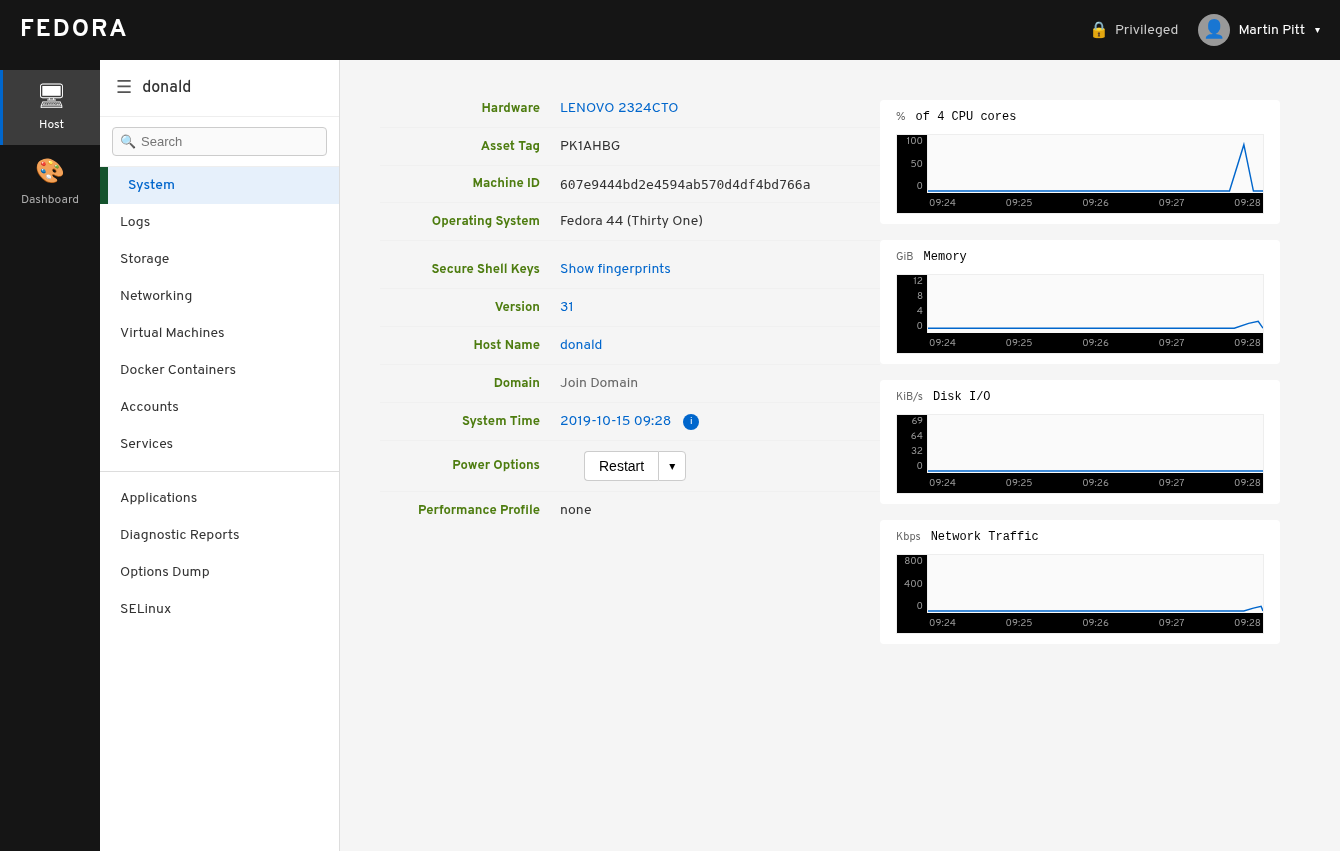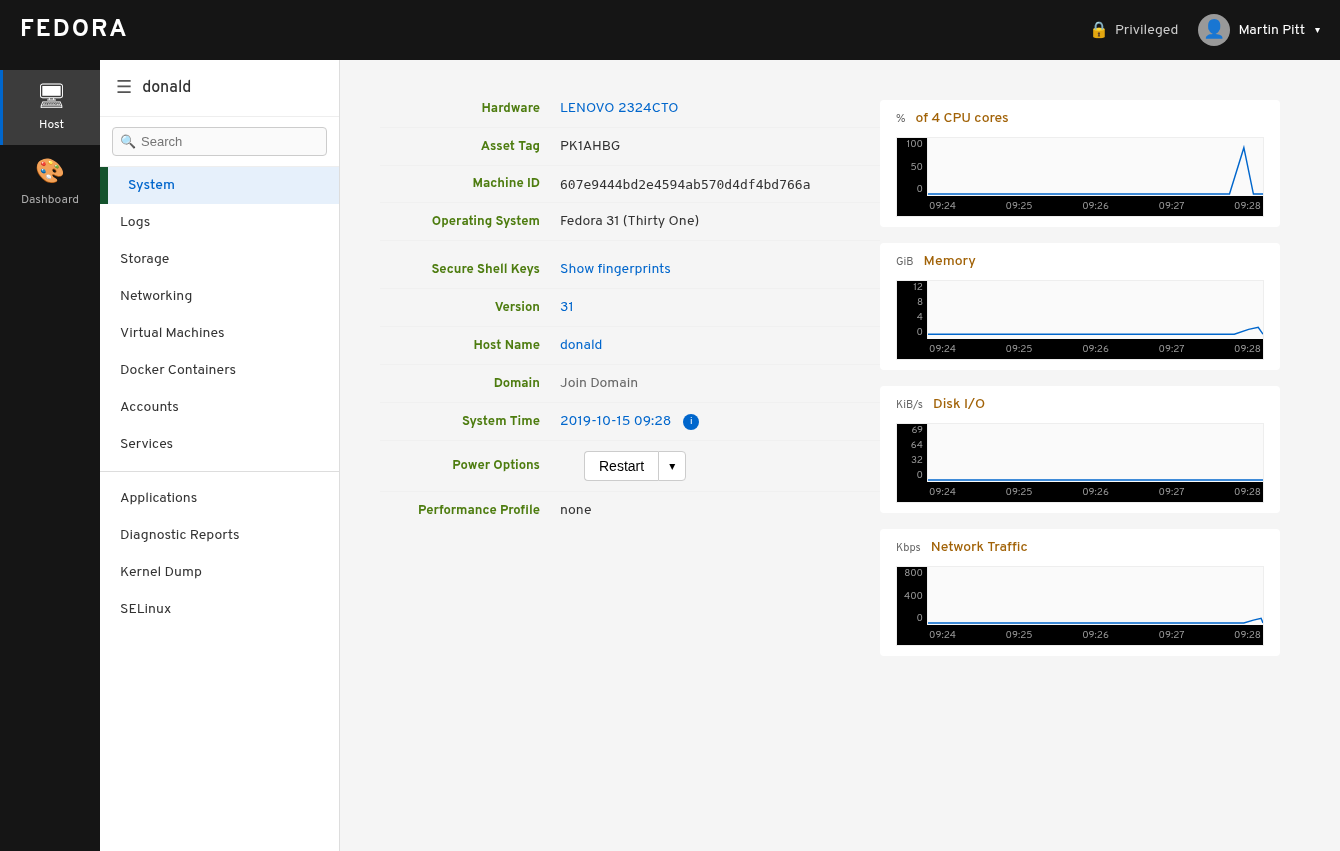--- a/index.html
+++ b/index.html
@@ -232,24 +232,25 @@
       padding: 10px 20px 10px 0;
       overflow-y: auto;
     }
     .chart-card {
       background: #fff;
       margin-bottom: 16px;
       padding: 10px 16px 10px 16px;
       border-radius: 4px;
     }
     .chart-title {
-      font-size: 14px;
-      color: #a16207;
+      font-size: 12px;
+      color: #000000;
       font-weight: 500;
       margin-bottom: 4px;
+      font-family: Liberation Mono, monospace;
     }
     .chart-unit {
       font-size: 11px;
       color: #666;
       margin-right: 4px;
     }
     .chart-header {
       display: flex;
       align-items: baseline;
       gap: 6px;
@@ -362,21 +363,21 @@
     <div class="nav-item">Networking</div>
     <div class="nav-item">Virtual Machines</div>
     <div class="nav-item">Docker Containers</div>
     <div class="nav-item">Accounts</div>
     <div class="nav-item">Services</div>
 
     <hr class="nav-divider">
 
     <div class="nav-item">Applications</div>
     <div class="nav-item">Diagnostic Reports</div>
-    <div class="nav-item">Kernel Dump</div>
+    <div class="nav-item">Options Dump</div>
     <div class="nav-item">SELinux</div>
   </div>
 
   <div class="main-content">
     <div class="content-and-charts">
 
       <div class="content-left">
 
         <div class="info-row">
           <span class="info-label">Hardware</span>
@@ -388,21 +389,21 @@
           <span class="info-value">PK1AHBG</span>
         </div>
 
         <div class="info-row">
           <span class="info-label">Machine ID</span>
           <span class="info-value" style="font-family: monospace; font-size: 13px;">607e9444bd2e4594ab570d4df4bd766a</span>
         </div>
 
         <div class="info-row">
           <span class="info-label">Operating System</span>
-          <span class="info-value">Fedora 31 (Thirty One)</span>
+          <span class="info-value">Fedora 44 (Thirty One)</span>
         </div>
 
         <div class="info-row" style="margin-top: 10px;">
           <span class="info-label">Secure Shell Keys</span>
           <a class="info-value link">Show fingerprints</a>
         </div>
 
         <div class="info-row">
           <span class="info-label">Version</span>
           <a class="info-value link">31</a>

